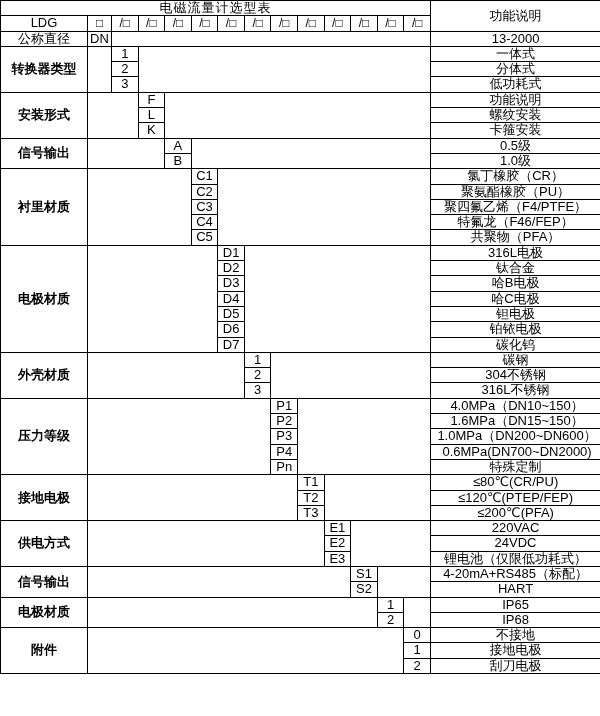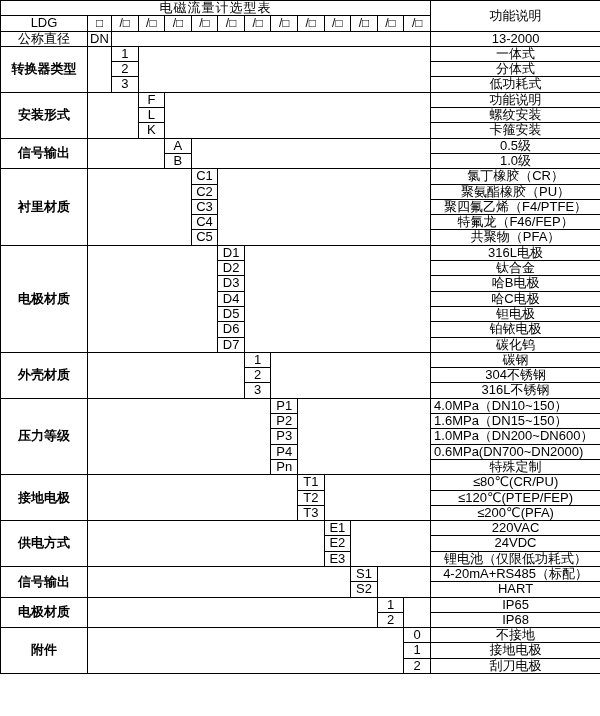--- a/index.html
+++ b/index.html
@@ -21,21 +21,21 @@
     white-space: nowrap;
     overflow: hidden;
     line-height: 1.1;
   }
   tr.title-row td { height: 14px; }
   td.title-cell { font-size: 13px; letter-spacing: 1px; }
   td.model-prefix { text-align: center; }
   td.dn-label, td.dn-code { text-align: left; padding-left: 2px; }
   td.code-box { font-size: 12px; }
   td.cat { text-align: center; font-weight: bold; }
-  td.desc.left { text-align: left; padding-left: 3px; }
+  td.desc.left { text-align: center; padding-left: 3px; }
   td.filler { border: 1px solid #000; }
 </style>
 </head>
 <body>
 
 <table class="selection">
   <colgroup>
     <col style="width:87px">
       <col style="width:24px">
     <col style="width:26.58px">

